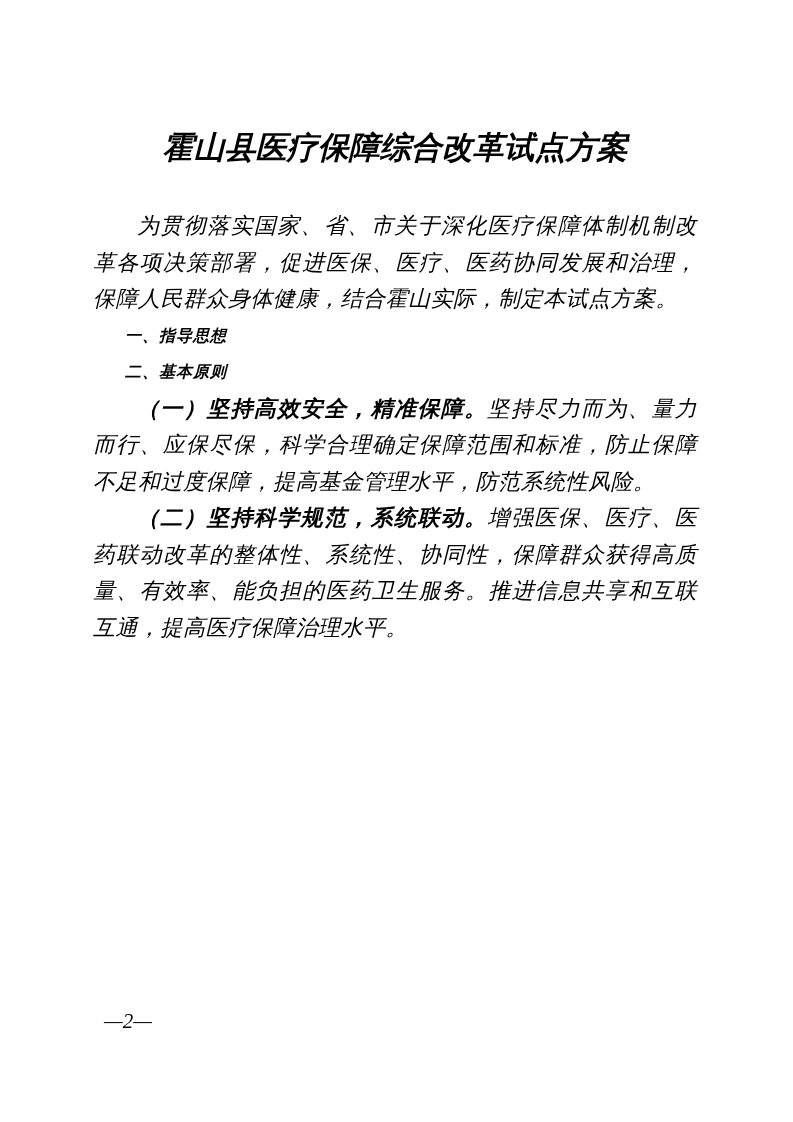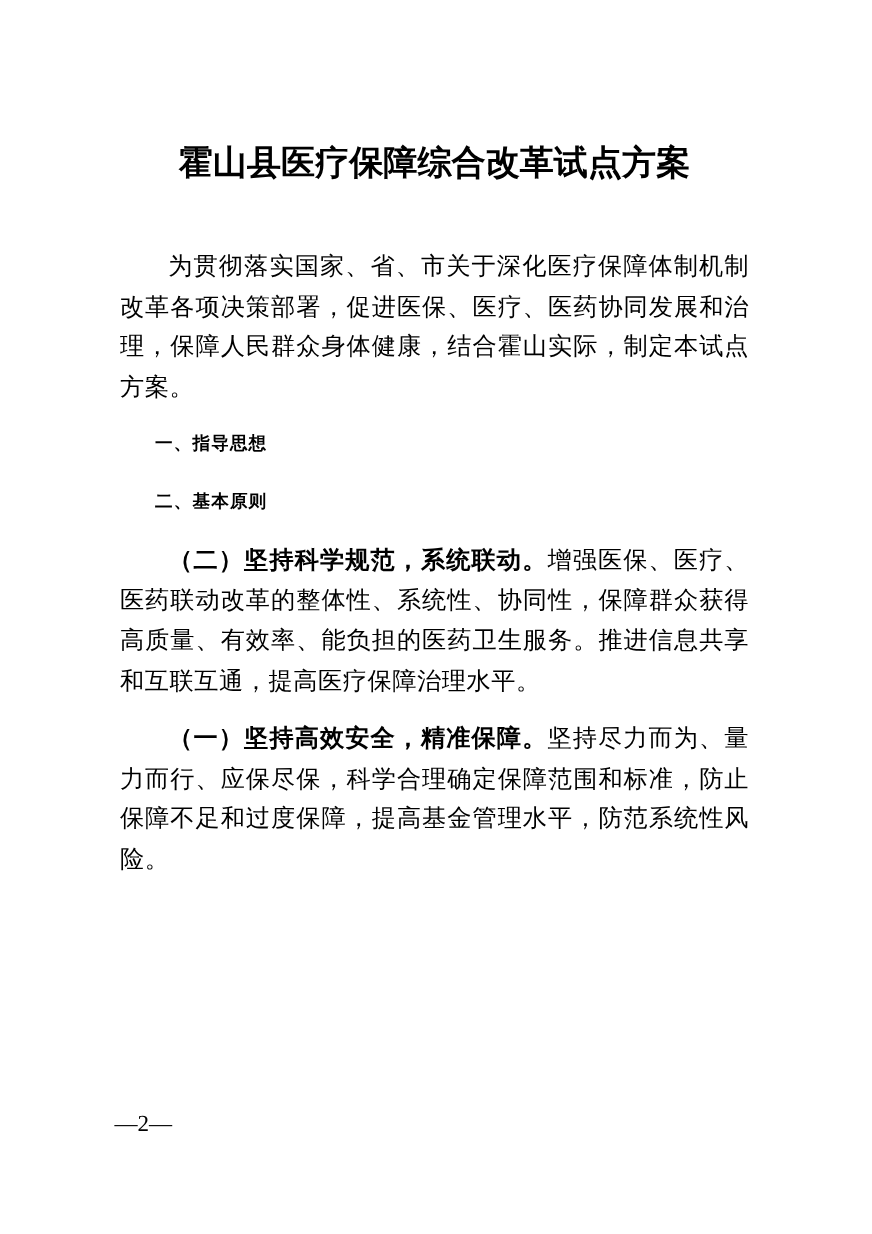--- a/index.html
+++ b/index.html
@@ -8,20 +8,21 @@
     background: #ffffff;
   }
   .page {
     position: relative;
     width: 793px;
     height: 1122px;
     background: #ffffff;
     color: #000000;
     overflow: hidden;
     font-family: "Liberation Serif", serif;
+    font-style: italic;
   }
   .doc-title {
     position: absolute;
     top: 128px;
     left: 93px;
     width: 604px;
     margin: 0;
     text-align: center;
     font-size: 31px;
     line-height: 40px;
@@ -34,21 +35,21 @@
     top: 208px;
     left: 93px;
     width: 604px;
     font-size: 22px;
     line-height: 36.5px;
     letter-spacing: 0.5px;
     text-align: justify;
     font-family: "Liberation Serif", serif;
   }
   .content p, .content h2 {
-    margin: 16px;
+    margin: 0;
     padding: 0;
     text-indent: 2em;
   }
   .section-heading {
     font-size: 16px;
     font-weight: bold;
     font-family: "Liberation Sans", sans-serif;
     letter-spacing: 1px;
   }
   .lead {
@@ -72,22 +73,22 @@
 
   <div class="content">
 
     <p class="para">为贯彻落实国家、省、市关于深化医疗保障体制机制改革各项决策部署，促进医保、医疗、医药协同发展和治理，保障人民群众身体健康，结合霍山实际，制定本试点方案。</p>
 
     <h2 class="section-heading">一、指导思想</h2>
 
 
     <h2 class="section-heading">二、基本原则</h2>
 
+    <p class="para"><span class="lead">（一）坚持高效安全，精准保障。</span><span>坚持尽力而为、量力而行、应保尽保，科学合理确定保障范围和标准，防止保障不足和过度保障，提高基金管理水平，防范系统性风险。</span></p>
+
     <p class="para"><span class="lead">（二）坚持科学规范，系统联动。</span><span>增强医保、医疗、医药联动改革的整体性、系统性、协同性，保障群众获得高质量、有效率、能负担的医药卫生服务。推进信息共享和互联互通，提高医疗保障治理水平。</span></p>
-
-    <p class="para"><span class="lead">（一）坚持高效安全，精准保障。</span><span>坚持尽力而为、量力而行、应保尽保，科学合理确定保障范围和标准，防止保障不足和过度保障，提高基金管理水平，防范系统性风险。</span></p>
 
 
   </div>
 
   <div class="page-num">—2—</div>
 
 </div>
 
 </body></html>

